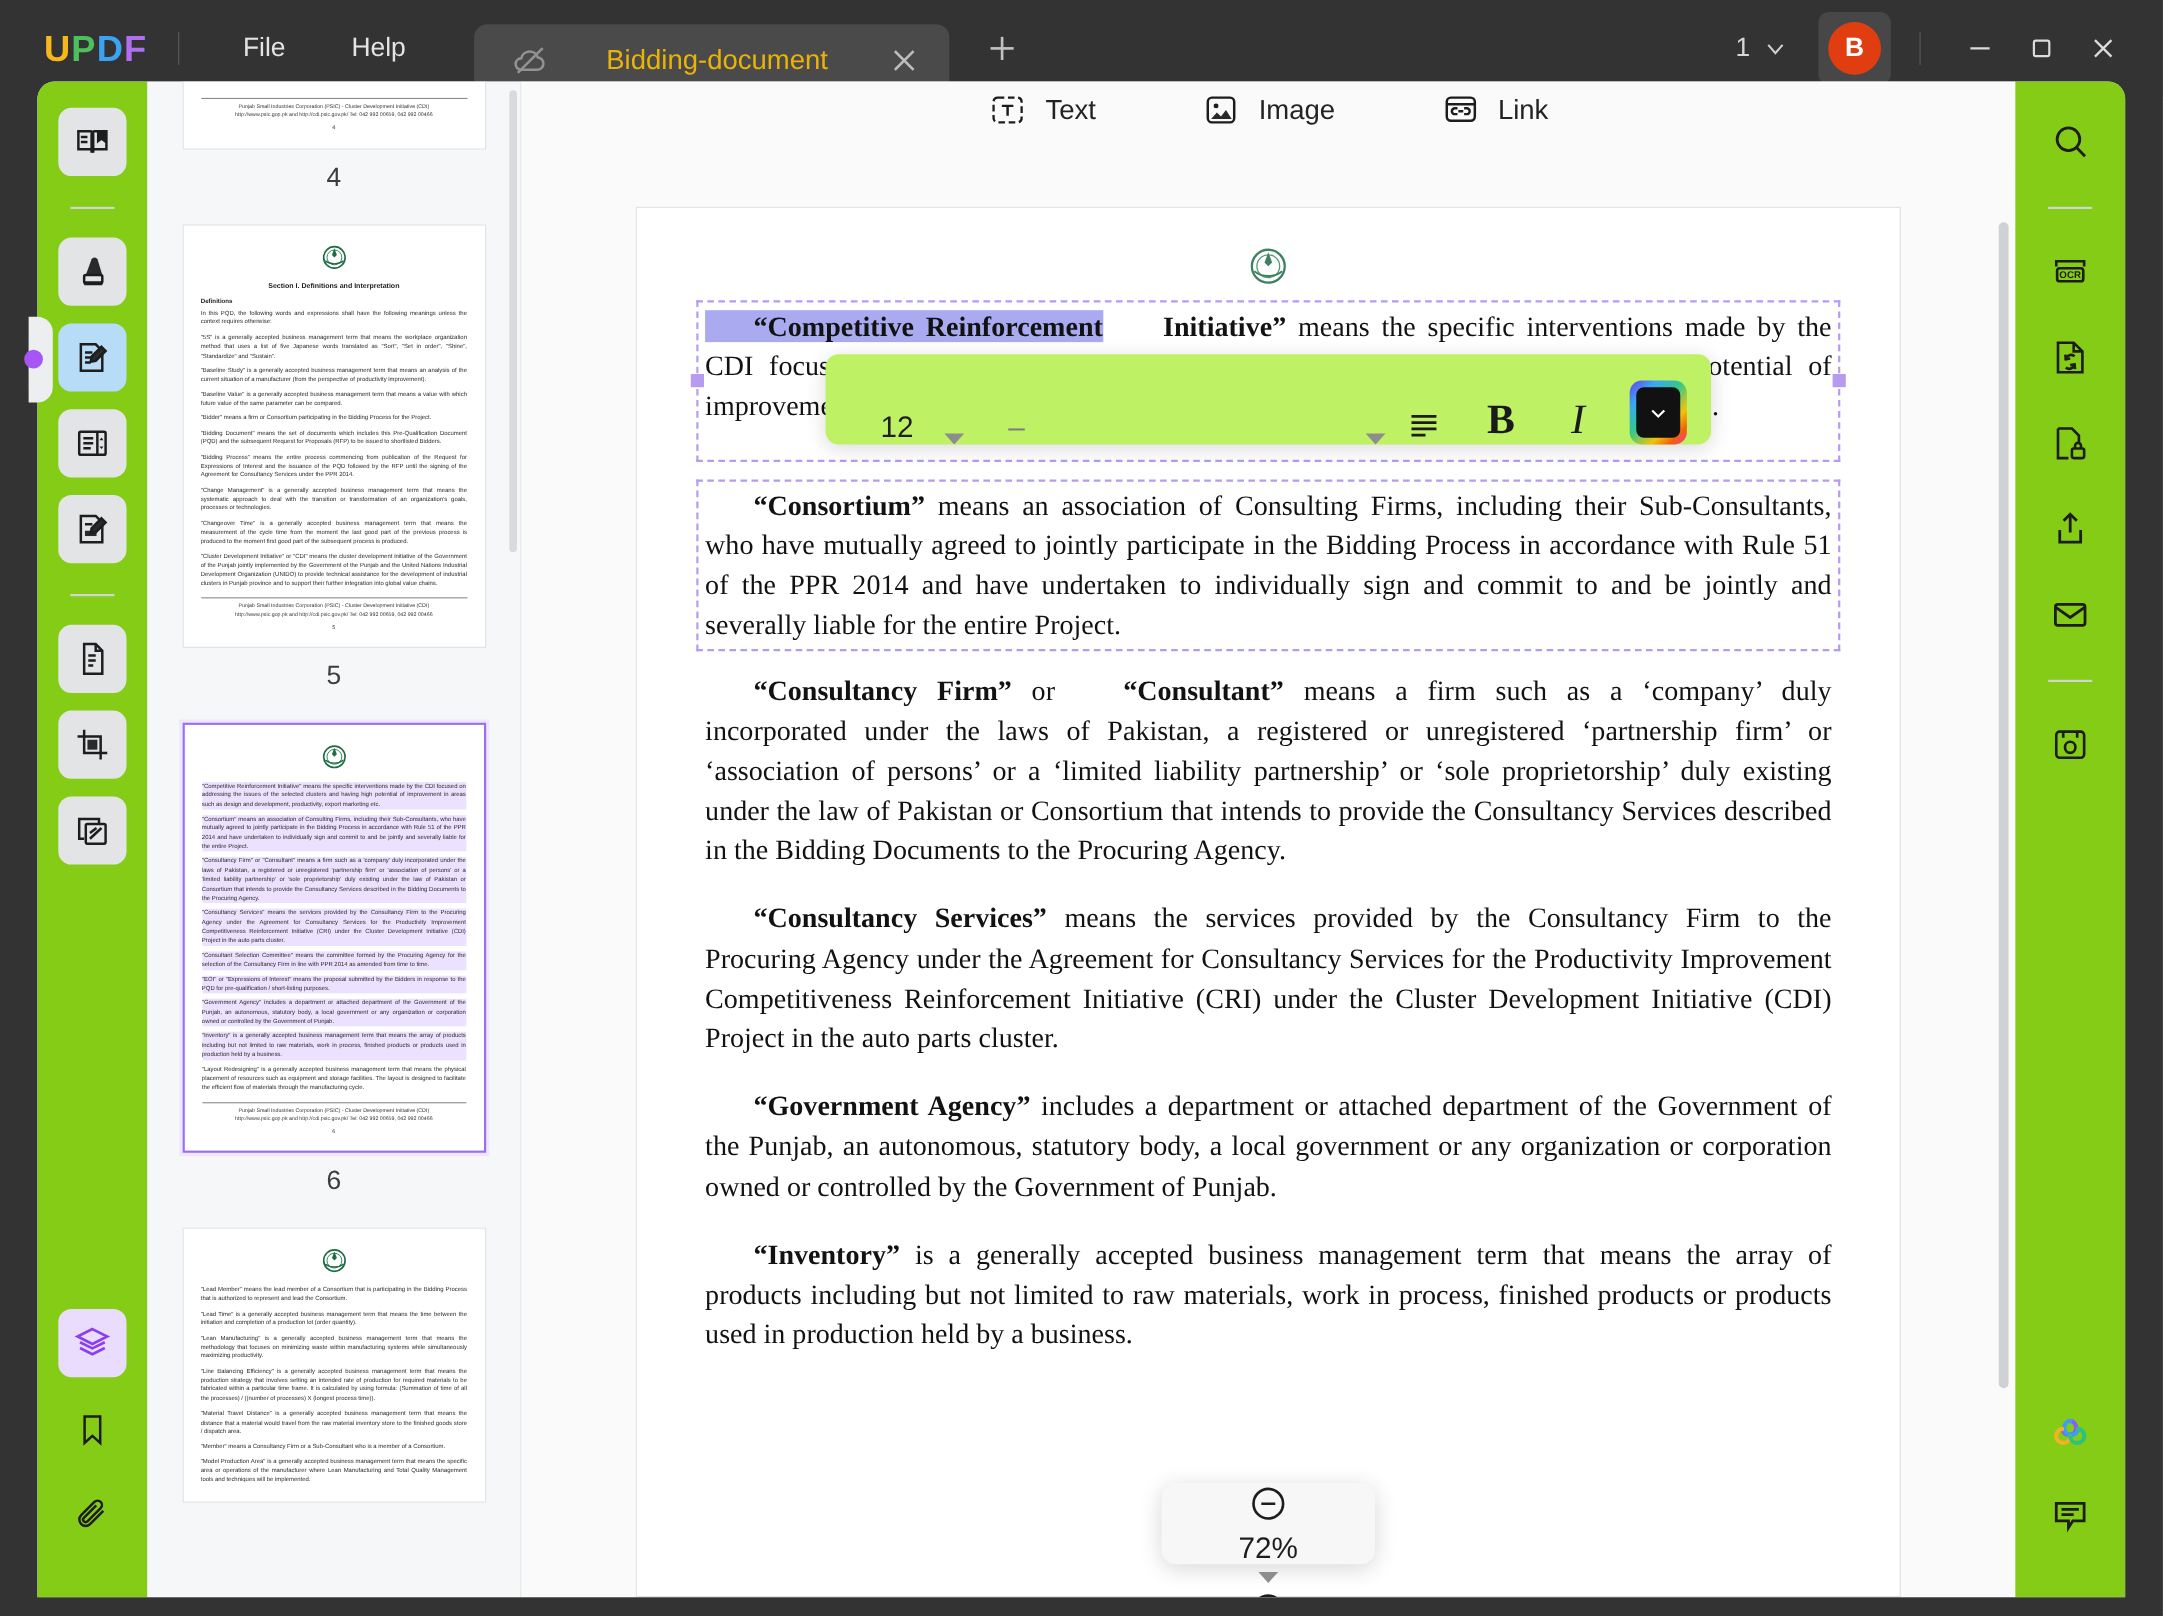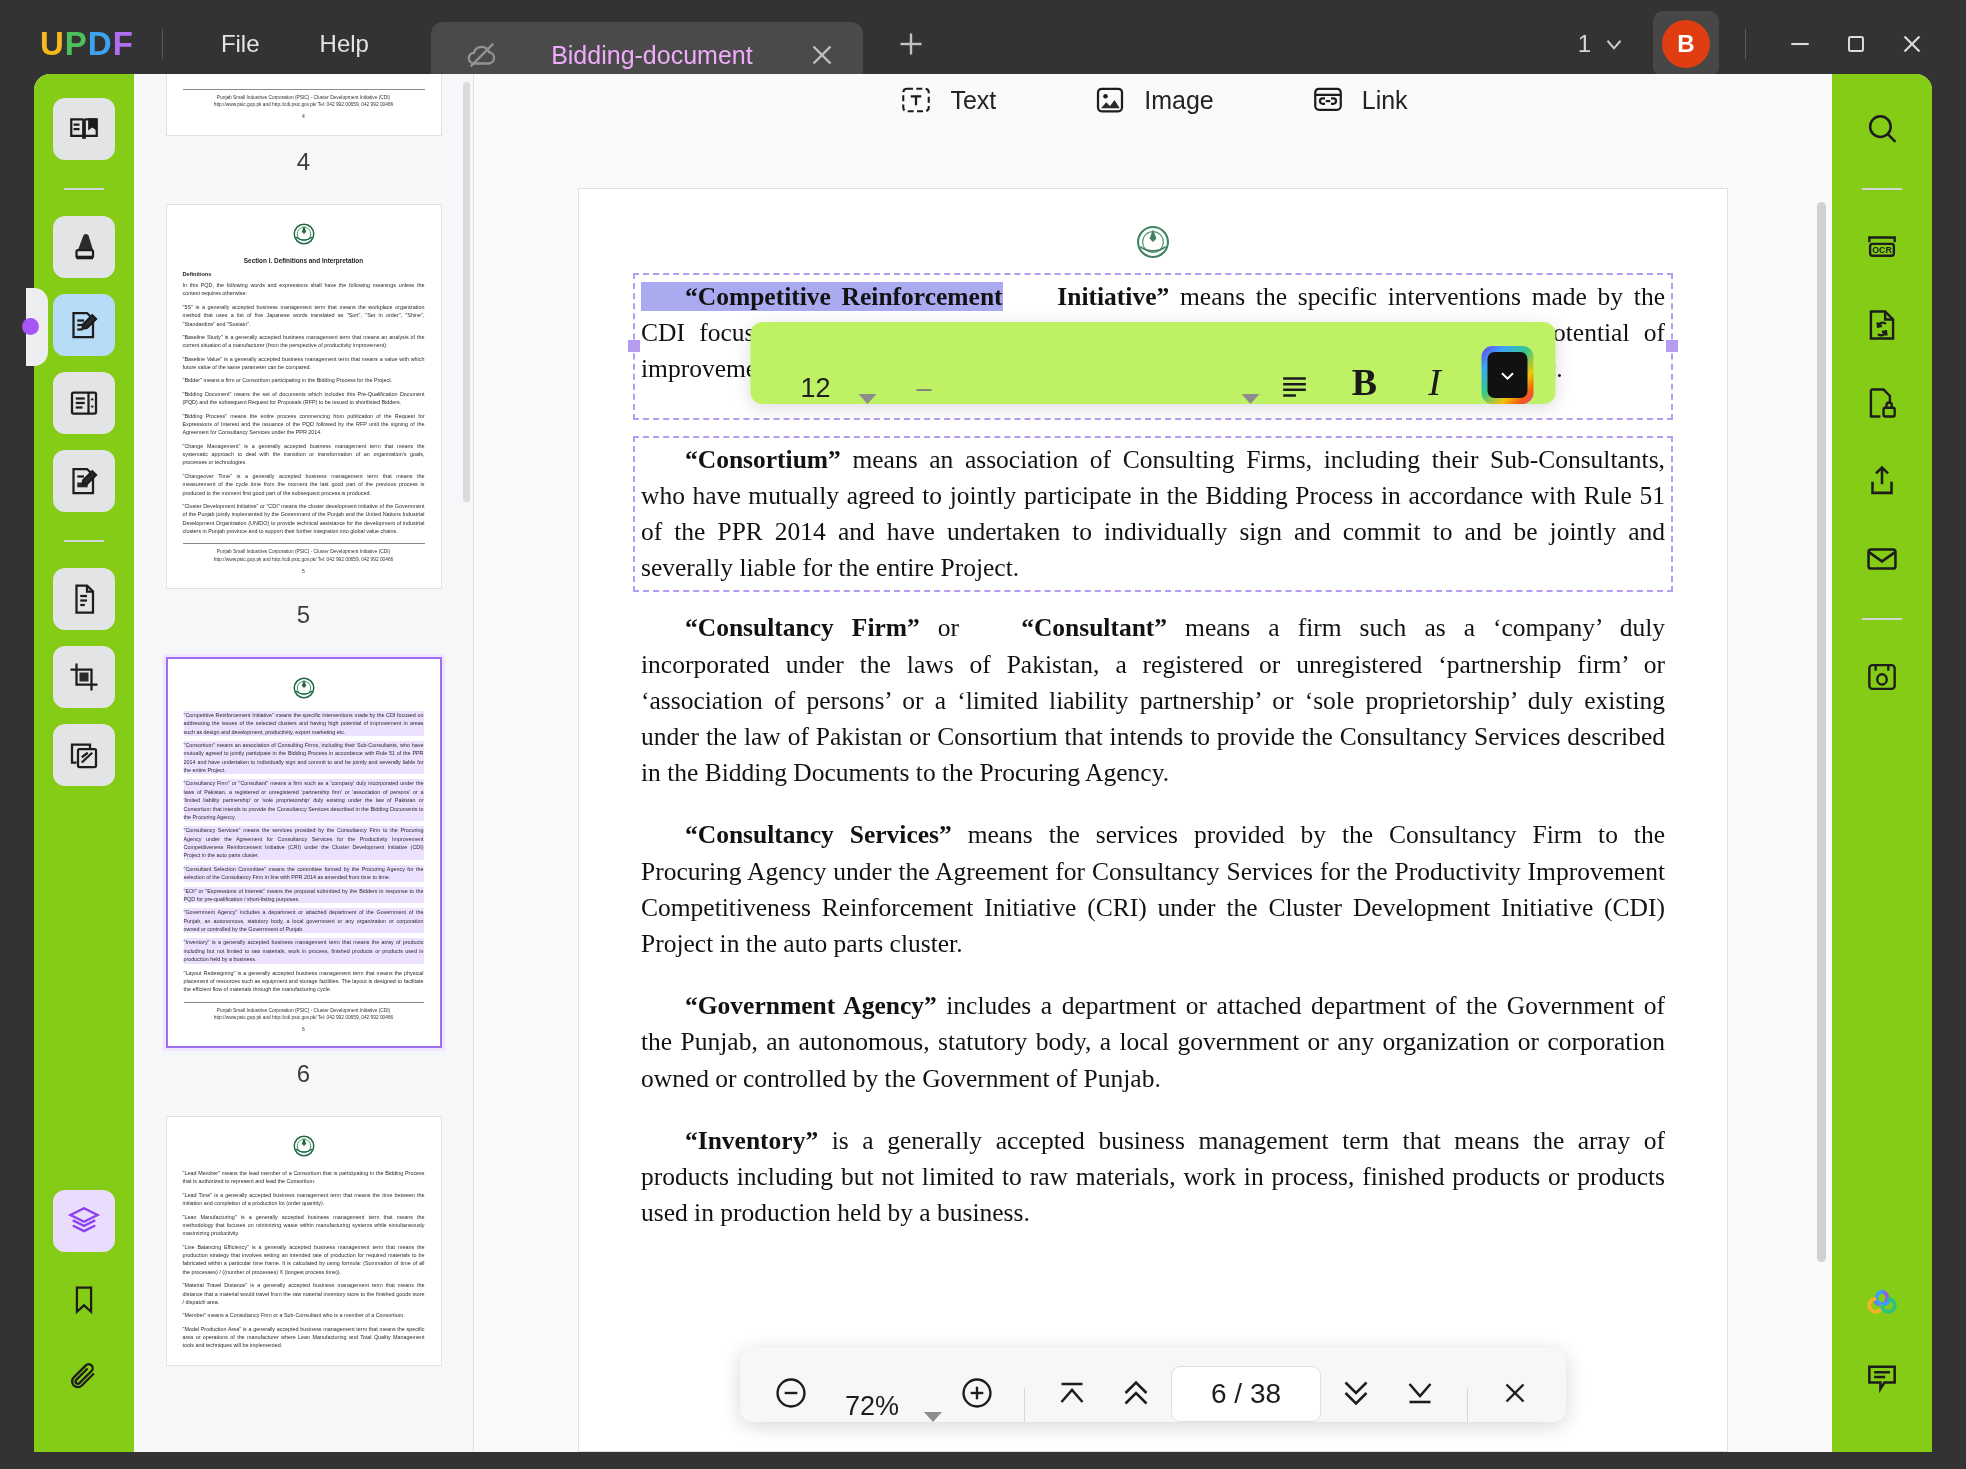--- a/index.html
+++ b/index.html
@@ -42,21 +42,21 @@
     display: flex; align-items: center;
     height: 66px; width: 432px;
     background: #4a4a4a;
     border-radius: 12px 12px 0 0;
     padding: 0 18px;
     align-self: flex-end;
   }
   .tab-icon { width: 34px; height: 34px; opacity: .55; margin-left: 16px; }
   .tab-title {
     flex: 1; text-align: center;
-    color: #f0abfc; font-size: 25px;
+    color: #eab308; font-size: 25px;
     white-space: nowrap; overflow: hidden;
   }
   .tab-close { width: 34px; height: 34px; opacity: .8; margin-right: 6px; }
   .tab-plus { width: 36px; height: 36px; margin-left: 30px; opacity: .85; }
   .tb-right { margin-left: auto; display: flex; align-items: center; padding-right: 26px; }
   .win-count { color: #d7d7d7; font-size: 24px; display: flex; align-items: center; gap: 10px; }
   .avatar-wrap {
     width: 66px; height: 66px; border-radius: 10px; background: #474747;
     display: flex; align-items: center; justify-content: center; margin-left: 26px;
   }
@@ -204,23 +204,24 @@
     display: flex; align-items: center; justify-content: center;
   }
 
   
   .pagebar {
     position: absolute; bottom: 30px; left: 50%; transform: translateX(-50%);
     height: 74px;
     background: #f7f7f8;
     border-radius: 13px;
     box-shadow: 0 4px 20px rgba(0,0,0,.16);
-    display: flex; align-items: flex-end;
+    display: flex; align-items: center;
     padding: 0 22px; gap: 6px;
     z-index: 45;
+    flex-direction: column;
   }
   .pb-btn { width: 58px; height: 58px; display: flex; align-items: center; justify-content: center; }
   .zoomval { font-size: 27px; color: #1d1d1d; width: 92px; text-align: center; }
   .pb-sep { width: 1px; height: 34px; background: #d6d6d6; margin: 0 12px; }
   .pageinput {
     height: 56px; min-width: 150px; padding: 0 22px;
     background: #fff; border: 1px solid #e0e0e0; border-radius: 9px;
     display: flex; align-items: center; justify-content: center;
     font-size: 28px; color: #1d1d1d;
   }

